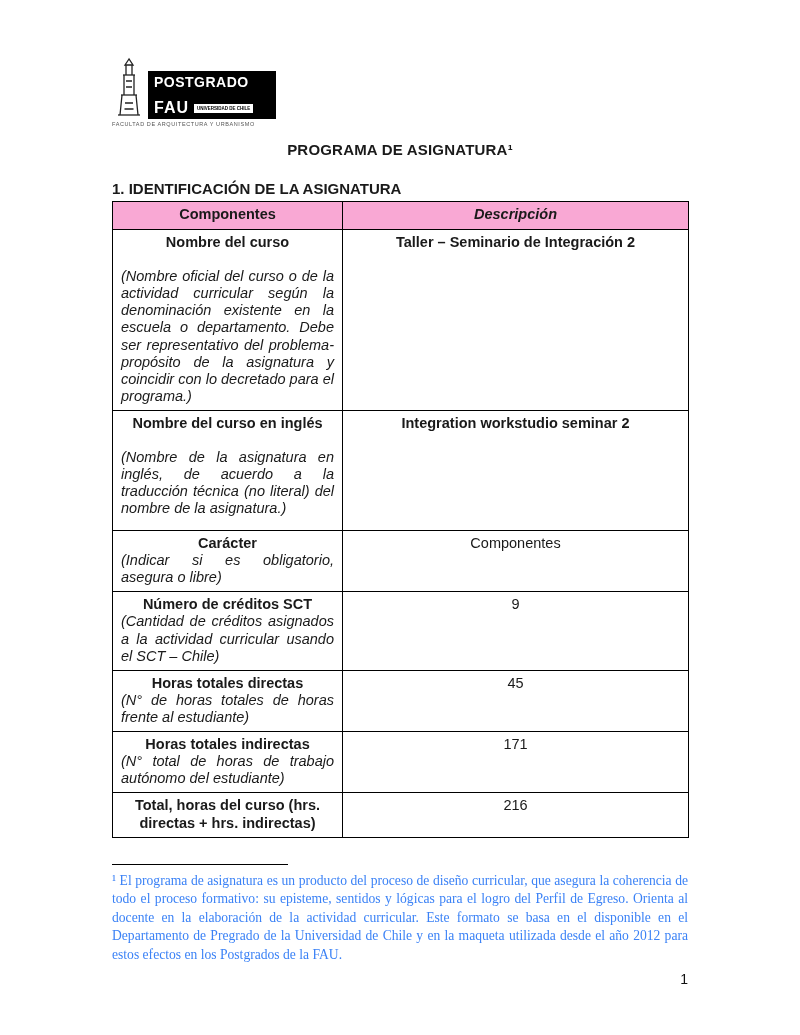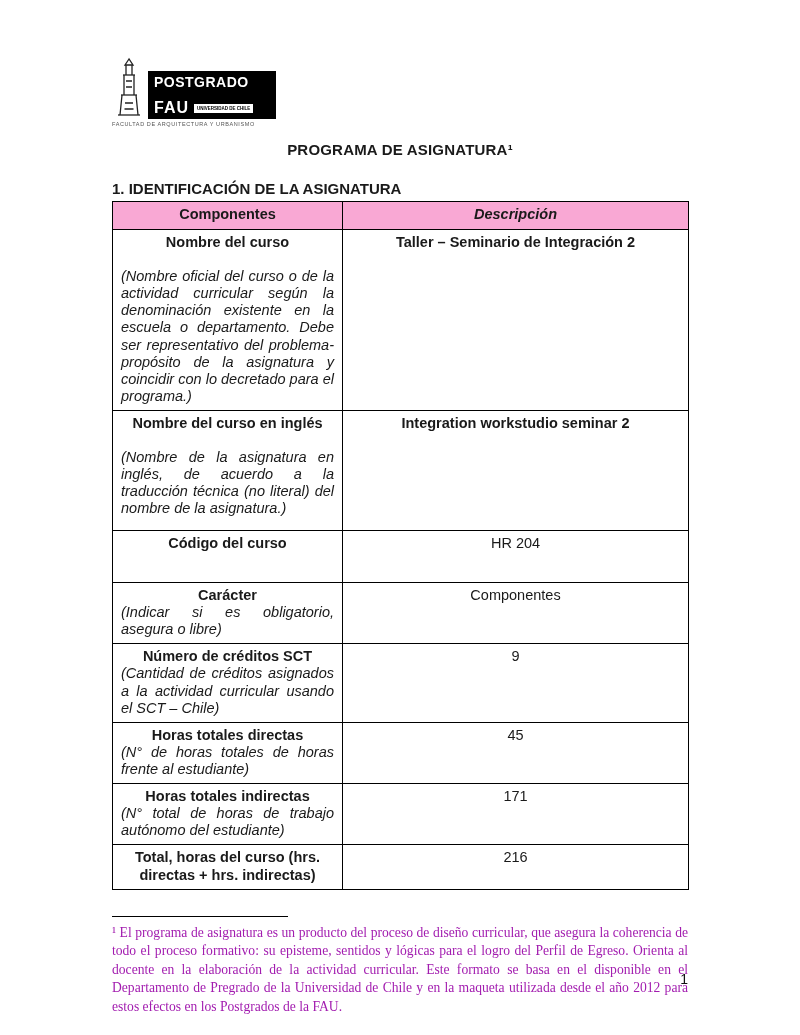--- a/index.html
+++ b/index.html
@@ -83,21 +83,21 @@
   tr.r6 { height: 56px; padding-left: 47px; }
   tr.r7 { height: 40px; }
 
   
   .footnote-rule {
     width: 176px; border-top: 1.3px solid #000; margin: 26px 0 7px 0;
   }
   .footnote {
     font-family: "Liberation Serif", serif;
     font-size: 13.6px; line-height: 1.36;
-    text-align: justify; width: 576px; color: #a21caf;
+    text-align: justify; width: 576px; color: #3b82f6;
   }
   .page-number {
     position: absolute; right: 112px; bottom: 48px;
     font-size: 14px; color: #111;
   }
 </style>
 </head>
 <body>
 
 <div class="page">
@@ -151,26 +151,20 @@
         </td>
         <td class="cell-value bold">Taller – Seminario de Integración 2</td>
       </tr>
       <tr class="r1">
         <td>
           <div class="cell-label">Nombre del curso en inglés</div>
           <div class="cell-note note-gap">(Nombre de la asignatura en inglés, de acuerdo a la traducción técnica (no literal) del nombre de la asignatura.)</div>
         </td>
         <td class="cell-value bold">Integration workstudio seminar 2</td>
       </tr>
-      <tr class="r2">
-        <td>
-          <div class="cell-label">Código del curso</div>
-        </td>
-        <td class="cell-value">HR 204</td>
-      </tr>
       <tr class="r3">
         <td>
           <div class="cell-label">Carácter</div>
           <div class="cell-note">(Indicar si es obligatorio, asegura o libre)</div>
         </td>
         <td class="cell-value">Componentes</td>
       </tr>
       <tr class="r4">
         <td>
           <div class="cell-label">Número de créditos SCT</div>

